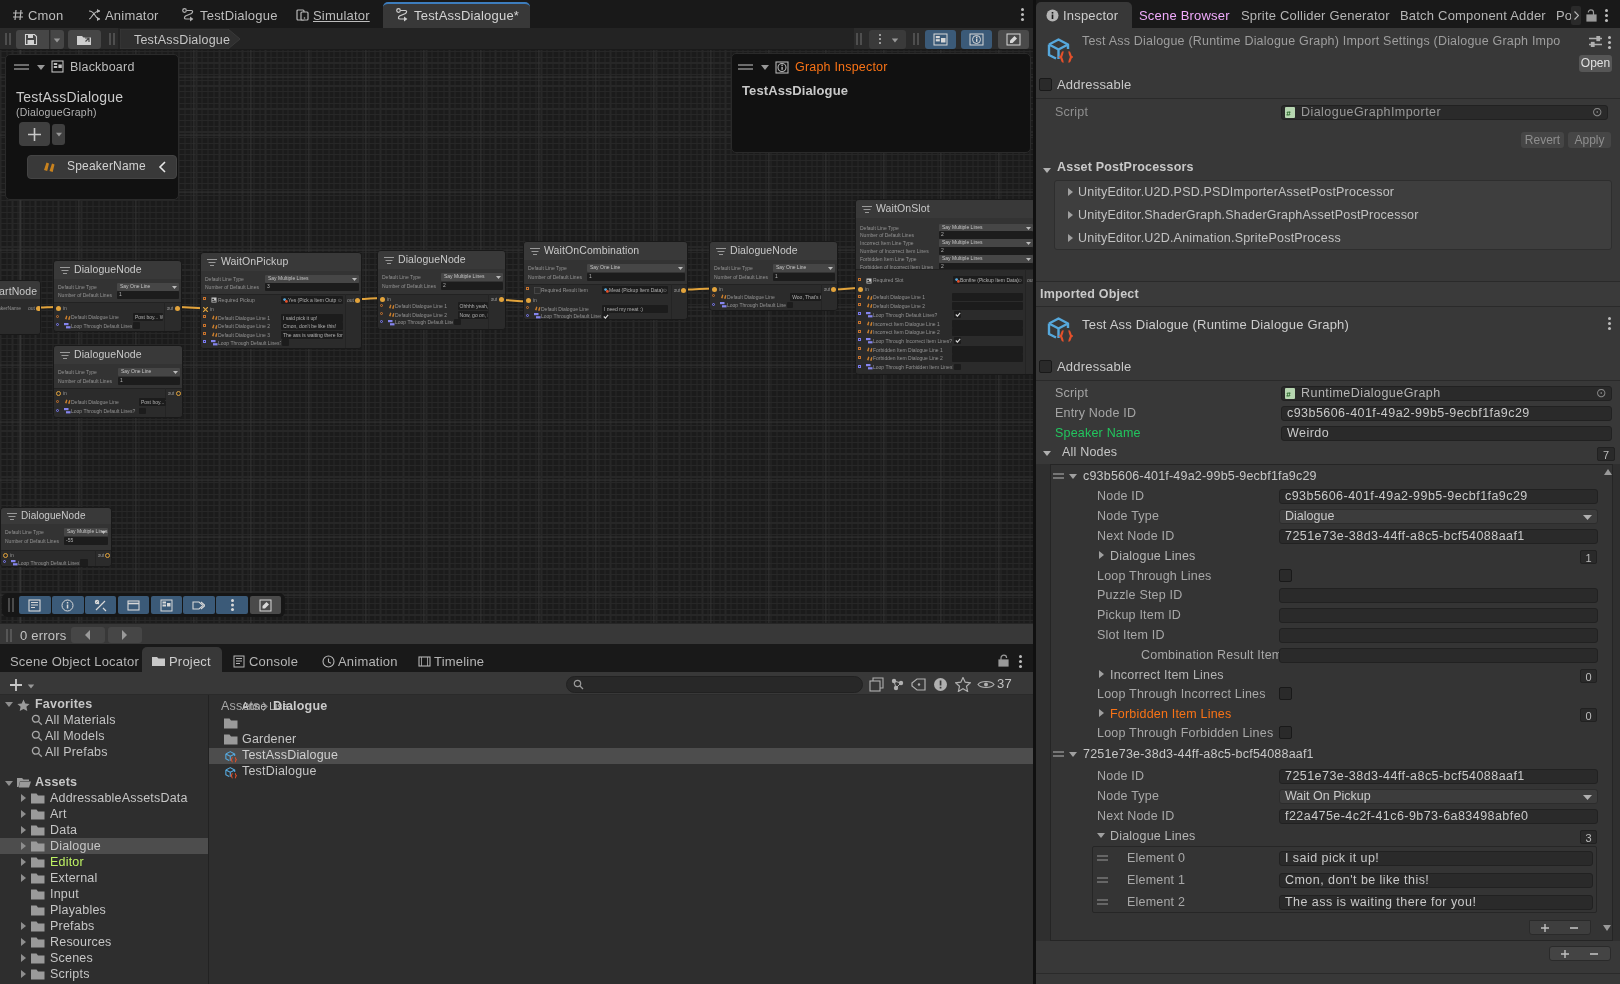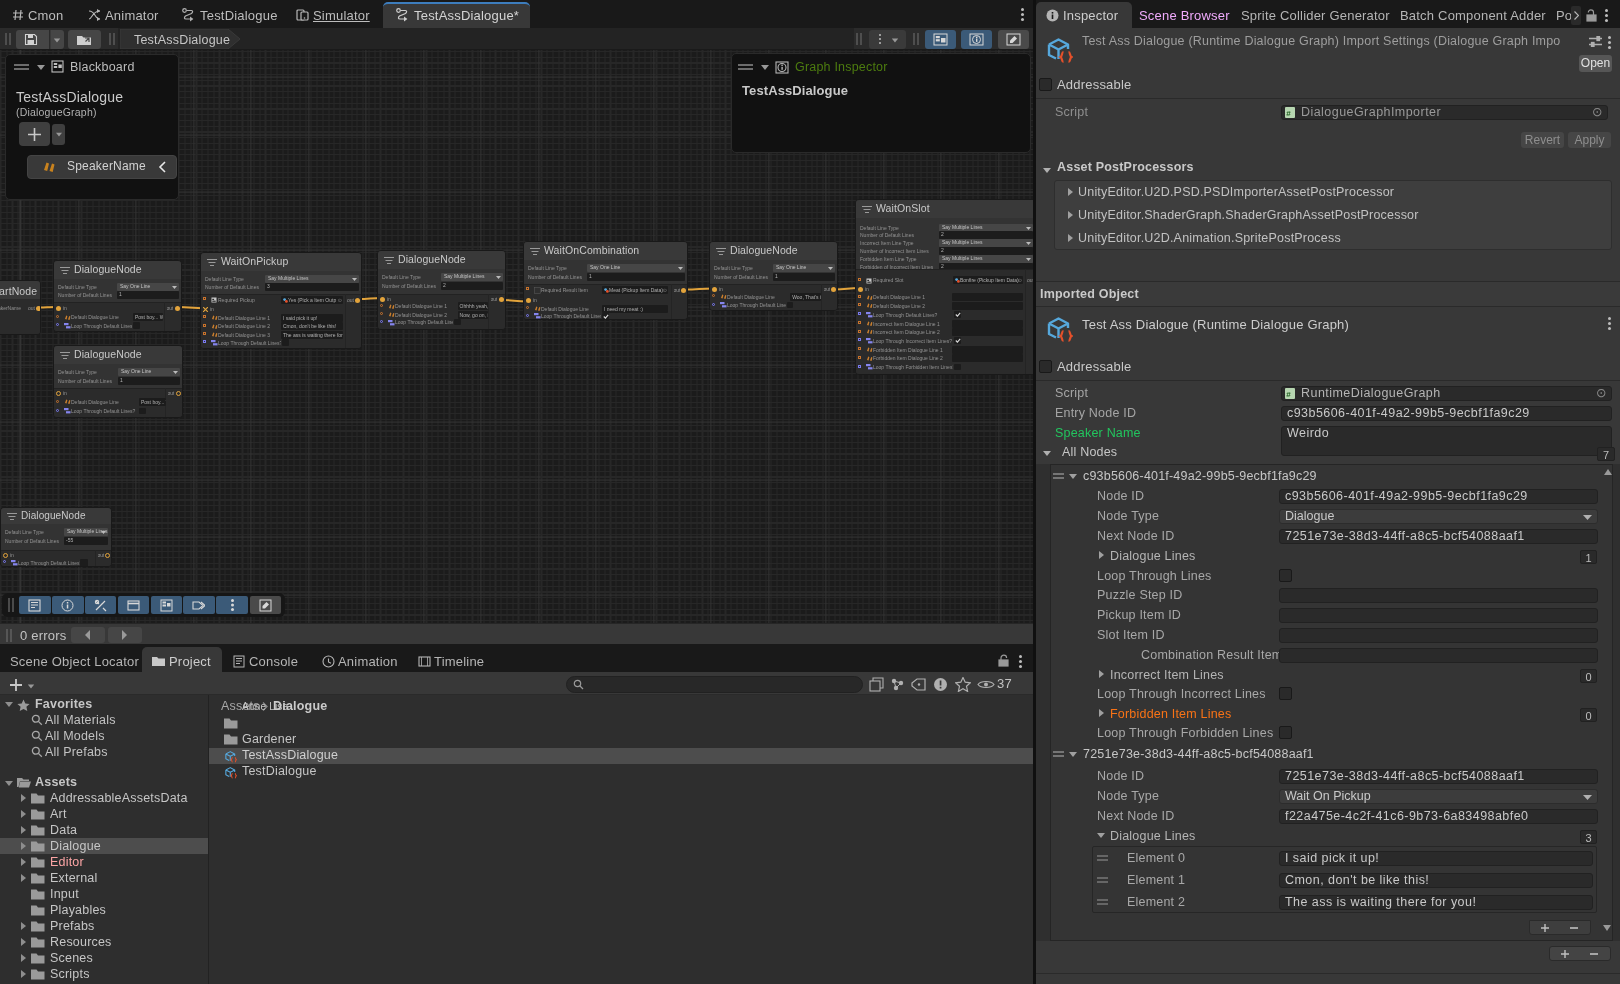--- a/index.html
+++ b/index.html
@@ -576,21 +576,21 @@
       </svg>
 <div class="ab tri-d" style="left:29px;top:11px"></div>
 <svg class="ab" style="left:43px;top:7px" width="14" height="13">
         <g stroke="#b5b5b5" stroke-width="1.1" fill="none">
           <rect x="1" y="1" width="12" height="11"></rect>
           <circle cx="7" cy="6.5" r="4"></circle>
           <rect x="6.4" y="5.8" width="1.4" height="3" fill="#b5b5b5" stroke="none"></rect>
           <rect x="6.4" y="3.6" width="1.4" height="1.4" fill="#b5b5b5" stroke="none"></rect>
         </g>
       </svg>
-<div class="t" style="left:63px;top:6px;font-size:12.5px;color:#4d7c0f">Graph Inspector</div>
+<div class="t" style="left:63px;top:6px;font-size:12.5px;color:#f97316">Graph Inspector</div>
 <div class="t" style="left:10px;top:29px;font-size:13px;color:#c9c9c9;font-weight:bold;letter-spacing:.1px">TestAssDialogue</div>
 </div>
 <div class="ab" style="left:2px;top:543px;width:283px;height:24px;background:#161616;border-radius:6px"></div>
 <div class="ab" style="left:8px;top:548px;width:2px;height:14px;background:#4a4a4a"></div>
 <div class="ab" style="left:12px;top:548px;width:2px;height:14px;background:#4a4a4a"></div>
 <div class="ab" style="left:19.3px;top:546px;width:31.6px;height:18px;background:#3b5a78;border-radius:2px"></div>
 <svg class="ab" style="left:28.3px;top:548.5px" width="13" height="13" viewBox="0 0 13 13">
       <g stroke="#d8d8d8" stroke-width="1.1" fill="none">
         <rect x="1" y="1" width="11" height="11"></rect>
         <path d="M3 3.5 h7 M3 6 h7 M3 8.5 h4"></path>
@@ -787,21 +787,21 @@
 <div class="ab" style="left:0px;top:838px;width:208px;height:16px;background:#4d4d4d"></div>
 <div class="ab" style="left:21px;top:842px;width:0;height:0;border-top:4px solid transparent;border-bottom:4px solid transparent;border-left:5px solid #8e8e8e"></div>
 <svg class="ab" style="left:31px;top:840.5px" width="14" height="11">
     <path d="M0 0.5 h5.5 l1.5 2 H13.5 V10.5 H0z" fill="#9a9a9a"></path>
   </svg>
 <div class="t" style="left:50px;top:839px;font-size:12.5px;color:#c6c6c6;">Dialogue</div>
 <div class="ab" style="left:21px;top:858px;width:0;height:0;border-top:4px solid transparent;border-bottom:4px solid transparent;border-left:5px solid #8e8e8e"></div>
 <svg class="ab" style="left:31px;top:856.5px" width="14" height="11">
     <path d="M0 0.5 h5.5 l1.5 2 H13.5 V10.5 H0z" fill="#9a9a9a"></path>
   </svg>
-<div class="t" style="left:50px;top:855px;font-size:12.5px;color:#fca5a5;">Editor</div>
+<div class="t" style="left:50px;top:855px;font-size:12.5px;color:#bef264;">Editor</div>
 <div class="ab" style="left:21px;top:874px;width:0;height:0;border-top:4px solid transparent;border-bottom:4px solid transparent;border-left:5px solid #8e8e8e"></div>
 <svg class="ab" style="left:31px;top:872.5px" width="14" height="11">
     <path d="M0 0.5 h5.5 l1.5 2 H13.5 V10.5 H0z" fill="#9a9a9a"></path>
   </svg>
 <div class="t" style="left:50px;top:871px;font-size:12.5px;color:#c6c6c6;">External</div>
 <svg class="ab" style="left:31px;top:888.5px" width="14" height="11">
     <path d="M0 0.5 h5.5 l1.5 2 H13.5 V10.5 H0z" fill="#9a9a9a"></path>
   </svg>
 <div class="t" style="left:50px;top:887px;font-size:12.5px;color:#c6c6c6;">Input</div>
 <svg class="ab" style="left:31px;top:904.5px" width="14" height="11">
@@ -946,21 +946,21 @@
 <div class="ab" style="left:1036px;top:380px;width:584px;height:1px;background:#2a2a2a"></div>
 <div class="t" style="left:1055px;top:386px;font-size:12.5px;color:#a5a5a5;">Script</div>
 <div class="fld" style="left:1281px;top:386px;width:331px;height:15px;color:#b5b5b5"><span style="display:inline-block;width:14px"></span>RuntimeDialogueGraph<span style="float:right;color:#8a8a8a;margin-right:4px">⊙</span></div>
 <svg class="ab" style="left:1285px;top:388px" width="10" height="11" viewBox="0 0 10 11">
     <rect x="0" y="0" width="10" height="11" rx="1" fill="#b6d6b0"></rect>
     <text x="1.3" y="8.5" font-size="8" font-weight="bold" fill="#1e5e1e" font-family="Liberation Sans">#</text>
   </svg>
 <div class="t" style="left:1055px;top:406px;font-size:12.5px;color:#a5a5a5;">Entry Node ID</div>
 <div class="fld" style="left:1281px;top:406px;width:331px;height:15px">c93b5606-401f-49a2-99b5-9ecbf1fa9c29</div>
 <div class="t" style="left:1055px;top:426px;font-size:12.5px;color:#22c55e;">Speaker Name</div>
-<div class="fld" style="left:1281px;top:426px;width:331px;height:30px">Weirdo</div>
+<div class="fld" style="left:1281px;top:426px;width:331px;height:15px">Weirdo</div>
 <div class="ab" style="left:1043px;top:451px;width:0;height:0;border-left:4px solid transparent;border-right:4px solid transparent;border-top:5px solid #b0b0b0"></div>
 <div class="t" style="left:1062px;top:445px;font-size:12.5px;color:#c6c6c6;">All Nodes</div>
 <div class="cnt" style="left:1597px;top:447px;width:18px;height:14px;line-height:14px">7</div>
 <div class="ab" style="left:1036px;top:464px;width:584px;height:477px;background:#2f2f2f"></div>
 <div class="ab" style="left:1050px;top:464px;width:563px;height:477px;background:#343434;border:1px solid #252525"></div>
 <svg class="ab" style="left:1604px;top:469px" width="8" height="7" viewBox="0 0 8 7">
     <path d="M4 0 L8 6 L0 6z" fill="#9a9a9a"></path>
   </svg>
 <svg class="ab" style="left:1603px;top:925px" width="8" height="7" viewBox="0 0 8 7">
     <path d="M0 0 L8 0 L4 6z" fill="#9a9a9a"></path>

